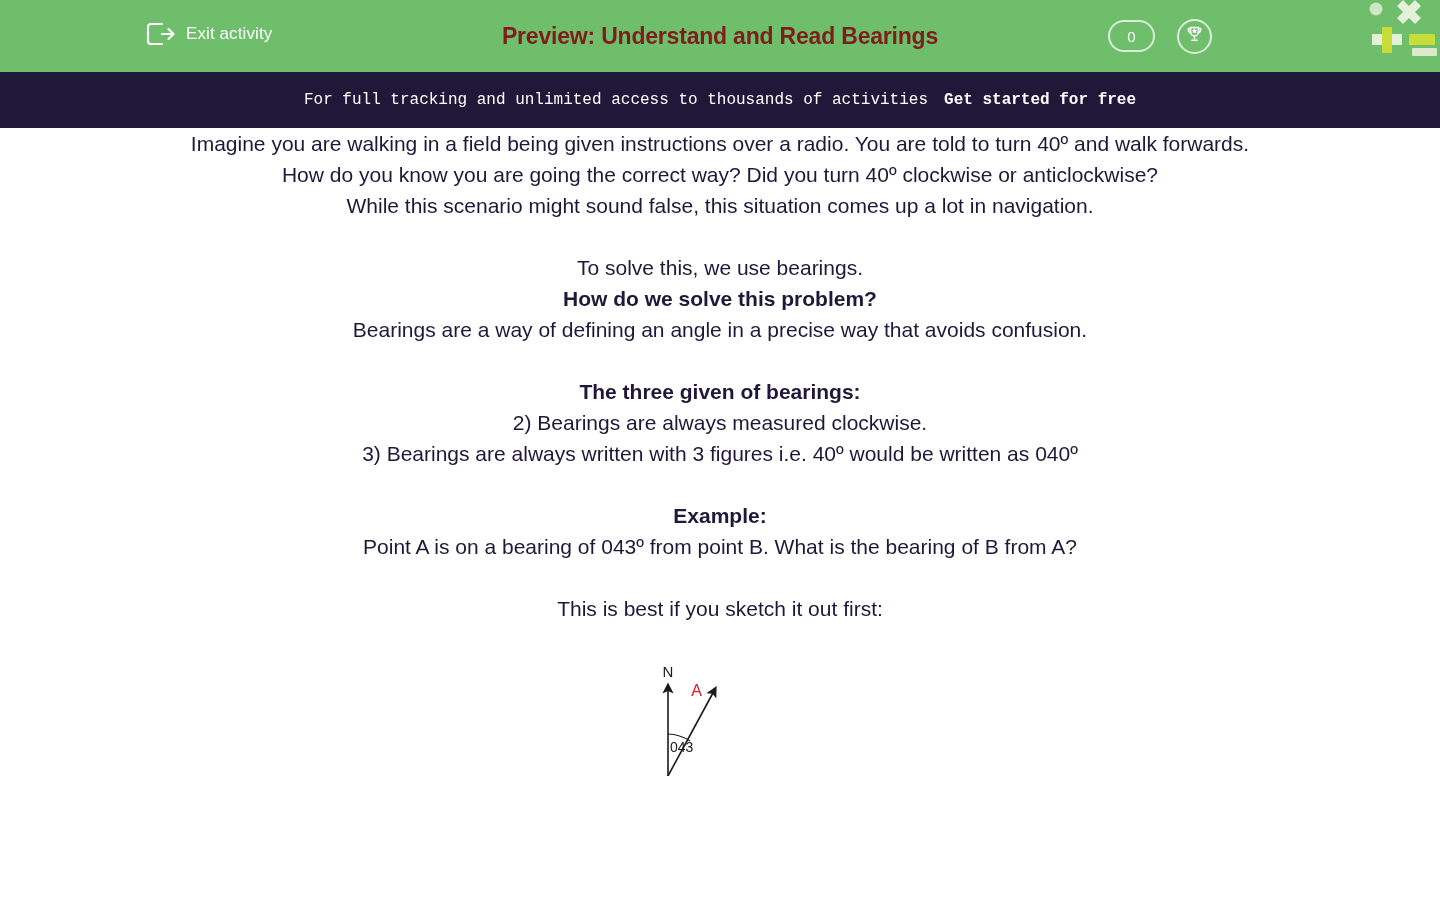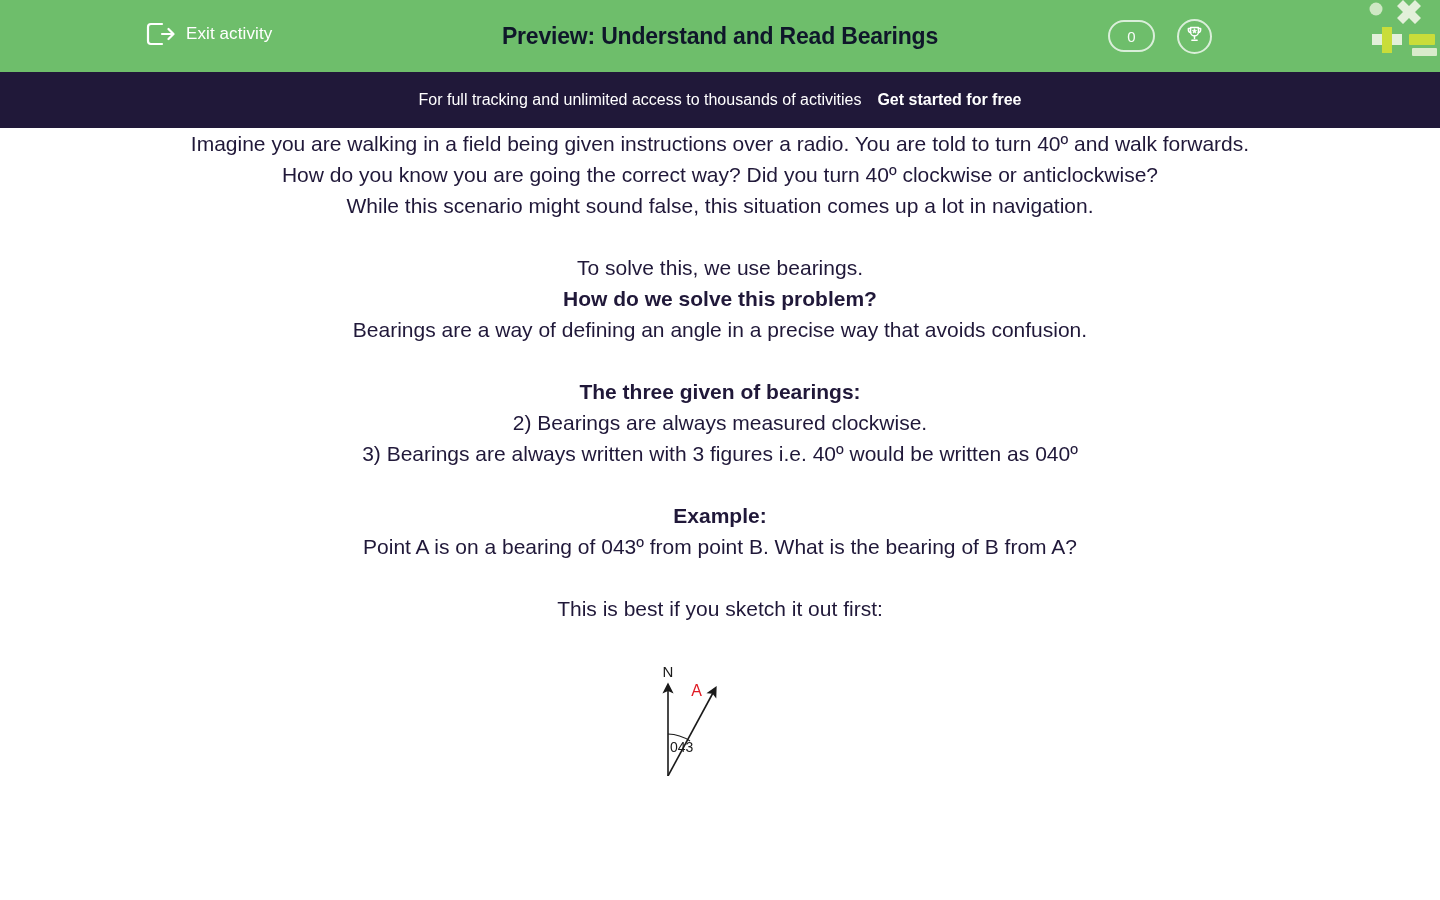--- a/index.html
+++ b/index.html
@@ -38,21 +38,21 @@
     font-size: 17px;
     font-weight: 500;
     letter-spacing: 0.1px;
     white-space: nowrap;
   }
 
   .header-title {
     position: absolute;
     left: 0; right: 0;
     text-align: center;
-    color: #0f172a;
+    color: #7f1d1d;
     font-size: 23px;
     font-weight: bold;
     letter-spacing: -0.2px;
     pointer-events: none;
   }
 
   .header-right {
     position: absolute;
     right: 228px;
     top: 0;
@@ -98,20 +98,21 @@
 
   
   .promo-banner {
     height: 56px;
     background: #201839;
     display: flex;
     align-items: center;
     justify-content: center;
     color: #ffffff;
     font-size: 16px;
+    font-family: Liberation Mono, monospace;
   }
   .promo-cta {
     font-weight: bold;
     margin-left: 16px;
     cursor: pointer;
     color: #ffffff;
   }
 
   
   .content {

